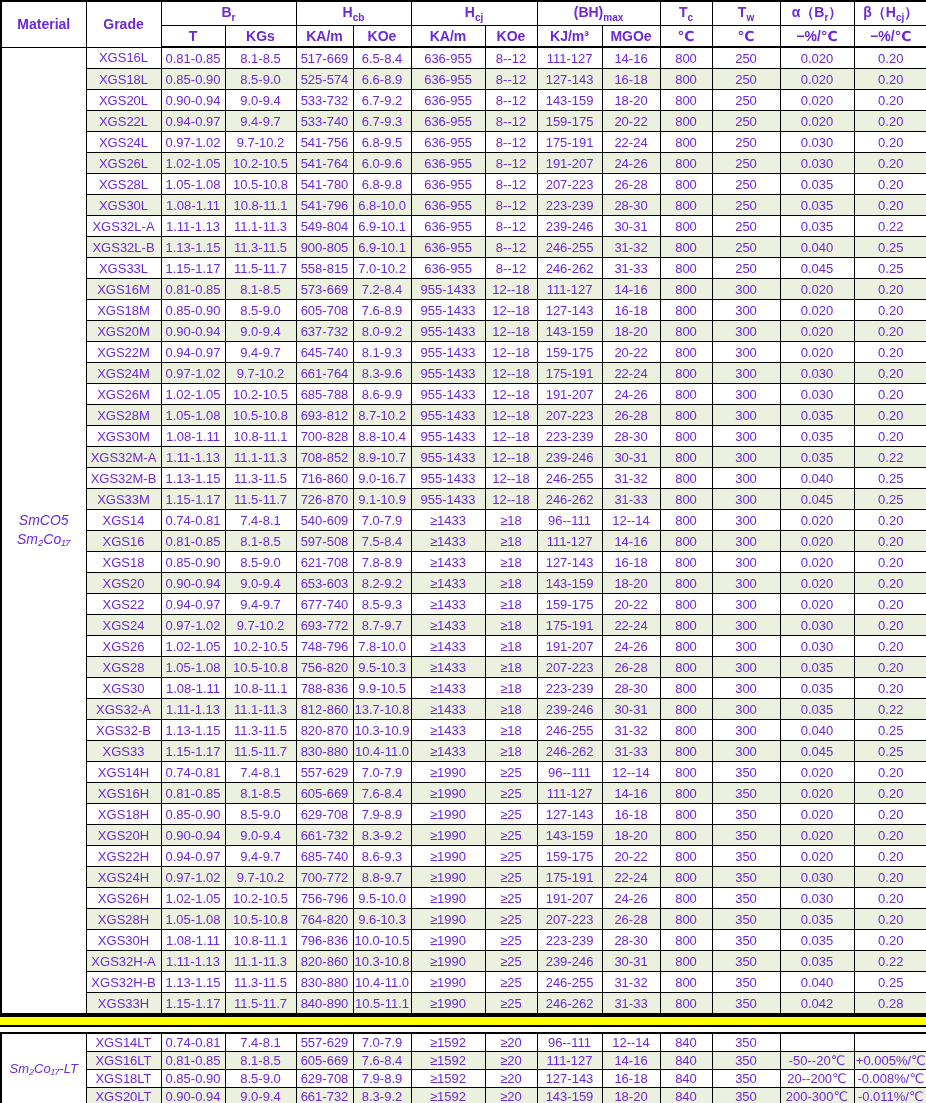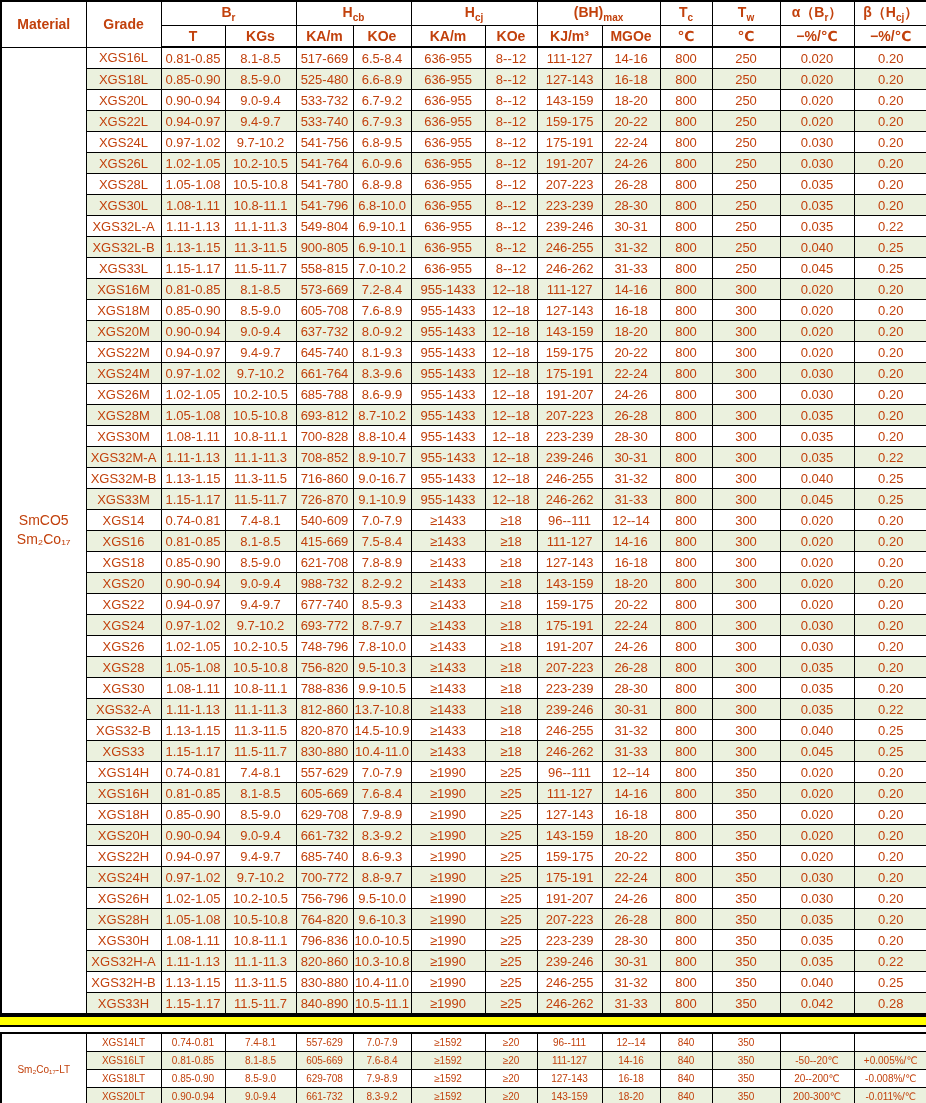--- a/index.html
+++ b/index.html
@@ -1,38 +1,38 @@
 <!DOCTYPE html>
 <html><head>
 <meta charset="utf-8">
 <style>
   html,body{margin:0;padding:0;background:#ffffff;}
   .page{
     width:926px;height:1103px;background:#ffffff;box-sizing:border-box;
-    font-family:"Liberation Sans","DejaVu Sans",sans-serif;color:#c2410c;
+    font-family:"Liberation Sans","DejaVu Sans",sans-serif;color:#6d28d9;
     overflow:hidden;
   }
   table.spec{
     border-collapse:collapse;table-layout:fixed;width:926px;
     border:2px solid #000;
   }
   table.spec th, table.spec td{
     border:1px solid #000;text-align:center;vertical-align:middle;
     padding:0;overflow:hidden;white-space:nowrap;
   }
   thead th{font-weight:bold;font-size:14px;background:#fff;}
   thead tr.hrow1 th{height:23px;}
   thead tr.hrow2 th{height:20px;border-bottom:2px solid #000;}
   thead sub{font-size:10px;}
   tbody td{font-size:13px;height:20px;}
   tbody tr{height:21px;}
   table.lt tbody tr{height:18px;}
-  table.lt tbody td{font-size:10px;height:17px;}
+  table.lt tbody td{font-size:13px;height:17px;}
   tbody tr:nth-child(even) td{background:#ebf1de;}
-  td.material{background:#ffffff !important;font-size:14px;line-height:1.4;}
+  td.material{background:#ffffff !important;font-size:14px;line-height:1.4;font-style:italic;}
   td.small{font-size:11.5px;margin-top:20px;}
   .separator{
     height:8px;background:#ffff00;
     border-top:2px solid #000;border-bottom:2px solid #000;
     margin-bottom:5px;
   }
   table.lt{border:2px solid #000;}
 </style>
 </head>
 <body>
@@ -101,21 +101,21 @@
           <td>14-16</td>
           <td>800</td>
           <td>250</td>
           <td>0.020</td>
           <td>0.20</td>
         </tr>
         <tr>
           <td>XGS18L</td>
           <td>0.85-0.90</td>
           <td>8.5-9.0</td>
-          <td>525-480</td>
+          <td>525-574</td>
           <td>6.6-8.9</td>
           <td>636-955</td>
           <td>8--12</td>
           <td>127-143</td>
           <td>16-18</td>
           <td>800</td>
           <td>250</td>
           <td>0.020</td>
           <td>0.20</td>
         </tr>
@@ -431,21 +431,21 @@
           <td>12--14</td>
           <td>800</td>
           <td>300</td>
           <td>0.020</td>
           <td>0.20</td>
         </tr>
         <tr>
           <td>XGS16</td>
           <td>0.81-0.85</td>
           <td>8.1-8.5</td>
-          <td>415-669</td>
+          <td>597-508</td>
           <td>7.5-8.4</td>
           <td>≥1433</td>
           <td>≥18</td>
           <td>111-127</td>
           <td>14-16</td>
           <td>800</td>
           <td>300</td>
           <td>0.020</td>
           <td>0.20</td>
         </tr>
@@ -461,21 +461,21 @@
           <td>16-18</td>
           <td>800</td>
           <td>300</td>
           <td>0.020</td>
           <td>0.20</td>
         </tr>
         <tr>
           <td>XGS20</td>
           <td>0.90-0.94</td>
           <td>9.0-9.4</td>
-          <td>988-732</td>
+          <td>653-603</td>
           <td>8.2-9.2</td>
           <td>≥1433</td>
           <td>≥18</td>
           <td>143-159</td>
           <td>18-20</td>
           <td>800</td>
           <td>300</td>
           <td>0.020</td>
           <td>0.20</td>
         </tr>
@@ -567,21 +567,21 @@
           <td>800</td>
           <td>300</td>
           <td>0.035</td>
           <td>0.22</td>
         </tr>
         <tr>
           <td>XGS32-B</td>
           <td>1.13-1.15</td>
           <td>11.3-11.5</td>
           <td>820-870</td>
-          <td>14.5-10.9</td>
+          <td>10.3-10.9</td>
           <td>≥1433</td>
           <td>≥18</td>
           <td>246-255</td>
           <td>31-32</td>
           <td>800</td>
           <td>300</td>
           <td>0.040</td>
           <td>0.25</td>
         </tr>
         <tr>

